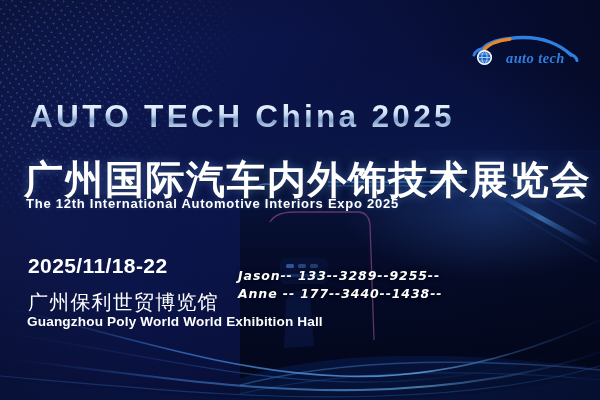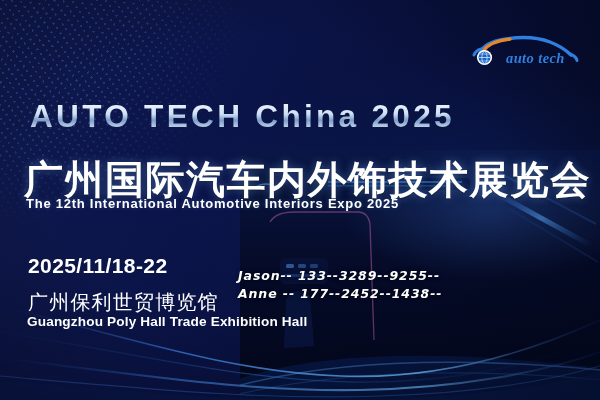--- a/index.html
+++ b/index.html
@@ -258,19 +258,19 @@
     </svg>
   </div>
 
   <div class="content">
     <div class="title-en">AUTO TECH China 2025</div>
     <div class="title-cn">广州国际汽车内外饰技术展览会</div>
     <div class="subtitle-en">The 12th International Automotive Interiors Expo 2025</div>
 
     <div class="date">2025/11/18-22</div>
     <div class="venue-cn">广州保利世贸博览馆</div>
-    <div class="venue-en">Guangzhou Poly Hall Trade Exhibition Hall</div>
+    <div class="venue-en">Guangzhou Poly World World Exhibition Hall</div>
 
     <div class="contact contact-1">Jason-- 133--3289--9255--</div>
-    <div class="contact contact-2">Anne -- 177--2452--1438--</div>
+    <div class="contact contact-2">Anne -- 177--3440--1438--</div>
   </div>
 
 </div>
 
 </body></html>

